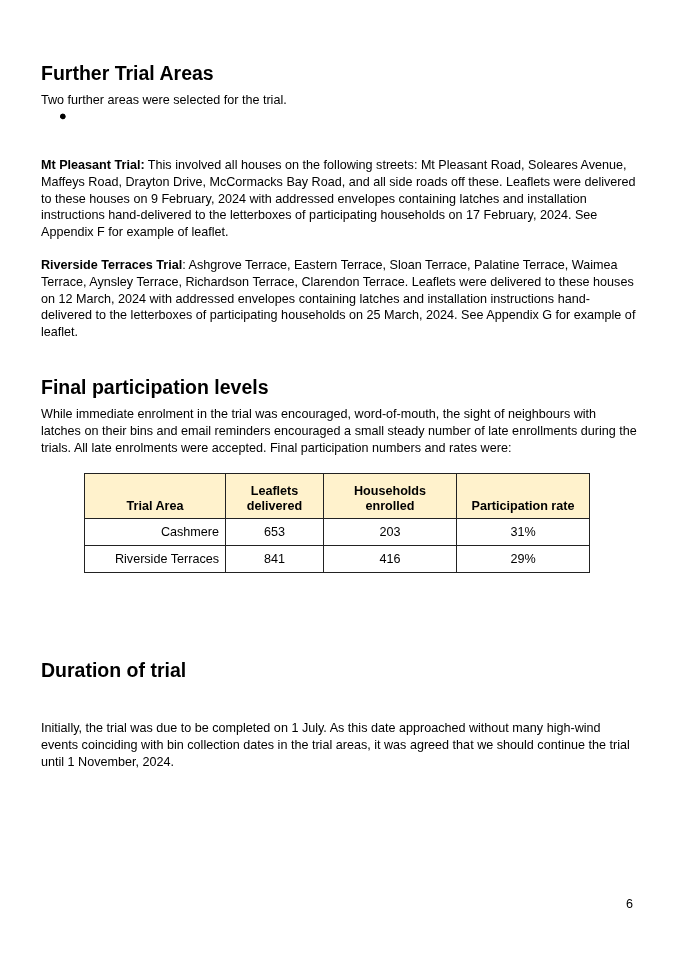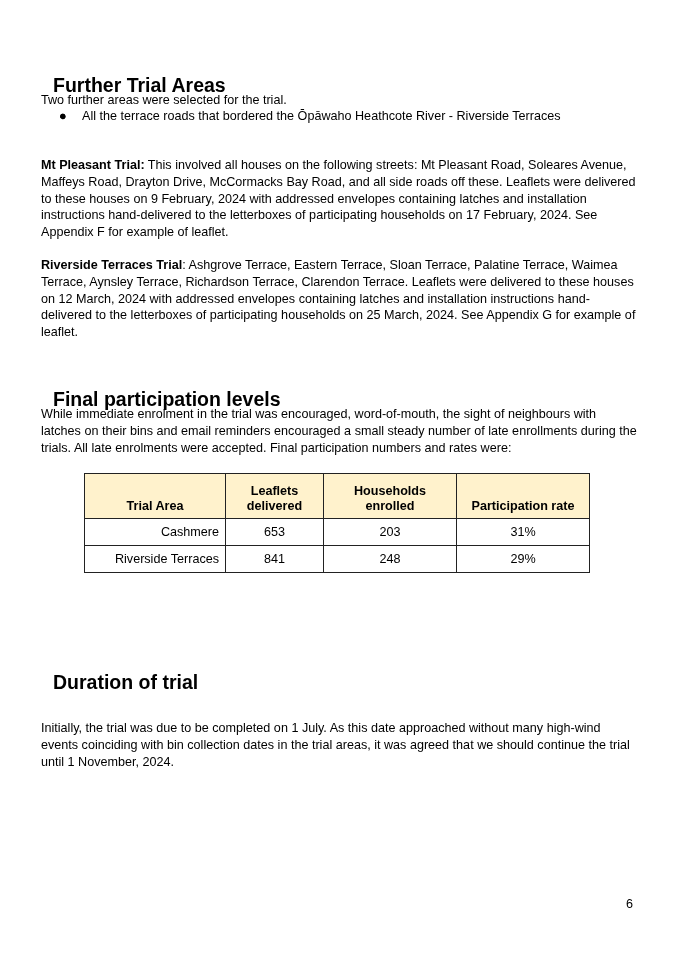--- a/index.html
+++ b/index.html
@@ -3,21 +3,21 @@
 <meta charset="utf-8">
 <style>
   html, body { margin: 0; padding: 0; }
   body {
     width: 675px; height: 954px; background: #ffffff; position: relative;
     font-family: "Liberation Sans", sans-serif; color: #000; overflow: hidden;
   }
   .page { position: absolute; left: 41px; top: 0; width: 600px; }
   h2 {
     font-family: "Liberation Sans", sans-serif; font-weight: bold;
-    font-size: 19.5px; margin: 12px; line-height: 24px; position: absolute; left: 0;
+    font-size: 19.5px; margin: 0; line-height: 24px; position: absolute; left: 0;
   }
   p, .para {
     font-size: 12.6px; line-height: 16.8px; margin: 0; position: absolute; left: 0; width: 596px;
   }
   ul { margin: 0; padding: 0; list-style: none; position: absolute; left: 0; width: 596px; }
   ul li { font-size: 12.6px; line-height: 16.8px; position: relative; padding-left: 41px; }
   ul li .bullet { position: absolute; left: 18px; top: 0; }
   b { font-weight: bold; }
   table {
     position: absolute; left: 43px; top: 473px; border-collapse: collapse;
@@ -32,21 +32,21 @@
   .page-number { position: absolute; left: 626px; top: 897px; font-size: 12.6px; }
 </style>
 </head>
 <body>
 
 <div class="page">
   <h2 style="top:61px">Further Trial Areas</h2>
   <p style="top:92px">Two further areas were selected for the trial.</p>
   <ul style="top:108px">
     <li><span class="bullet">●</span></li>
-    <li><span class="bullet">●</span><span>All the terrace roads that bordered the Ōpāwaho Heathcote River - Riverside Terraces</span></li>
+    <li><span class="bullet">●</span></li>
   </ul>
 
   <p style="top:157px"><b>Mt Pleasant Trial:</b><span> This involved all houses on the following streets: Mt Pleasant Road, Soleares Avenue, Maffeys Road, Drayton Drive, McCormacks Bay Road, and all side roads off these.  Leaflets were delivered to these houses on 9 February, 2024 with addressed envelopes containing latches and installation instructions hand-delivered to the letterboxes of participating households on 17 February, 2024. See Appendix F for example of leaflet.</span></p>
 
   <p style="top:257px"><b>Riverside Terraces Trial</b><span>: Ashgrove Terrace, Eastern Terrace, Sloan Terrace, Palatine Terrace, Waimea Terrace, Aynsley Terrace, Richardson Terrace, Clarendon Terrace.  Leaflets were delivered to these houses on 12 March, 2024 with addressed envelopes containing latches and installation instructions hand-delivered to the letterboxes of participating households on 25 March, 2024.  See Appendix G for example of leaflet.</span></p>
 
   <h2 style="top:375px">Final participation levels</h2>
   <p style="top:406px">While immediate enrolment in the trial was encouraged, word-of-mouth, the sight of neighbours with latches on their bins and email reminders encouraged a small steady number of late enrollments during the trials. All late enrolments were accepted.  Final participation numbers and rates were:</p>
 
   <table>
@@ -61,21 +61,21 @@
     <tbody>
       <tr>
         <td class="left">Cashmere</td>
         <td>653</td>
         <td>203</td>
         <td>31%</td>
       </tr>
       <tr>
         <td class="left">Riverside Terraces</td>
         <td>841</td>
-        <td>248</td>
+        <td>416</td>
         <td>29%</td>
       </tr>
     </tbody>
   </table>
 
   <h2 style="top:658px">Duration of trial</h2>
   <p style="top:720px">Initially, the trial was due to be completed on 1 July. As this date approached without many high-wind events coinciding with bin collection dates in the trial areas, it was agreed that we should continue the trial until 1 November, 2024.</p>
 </div>
 
 <div class="page-number">6</div>

